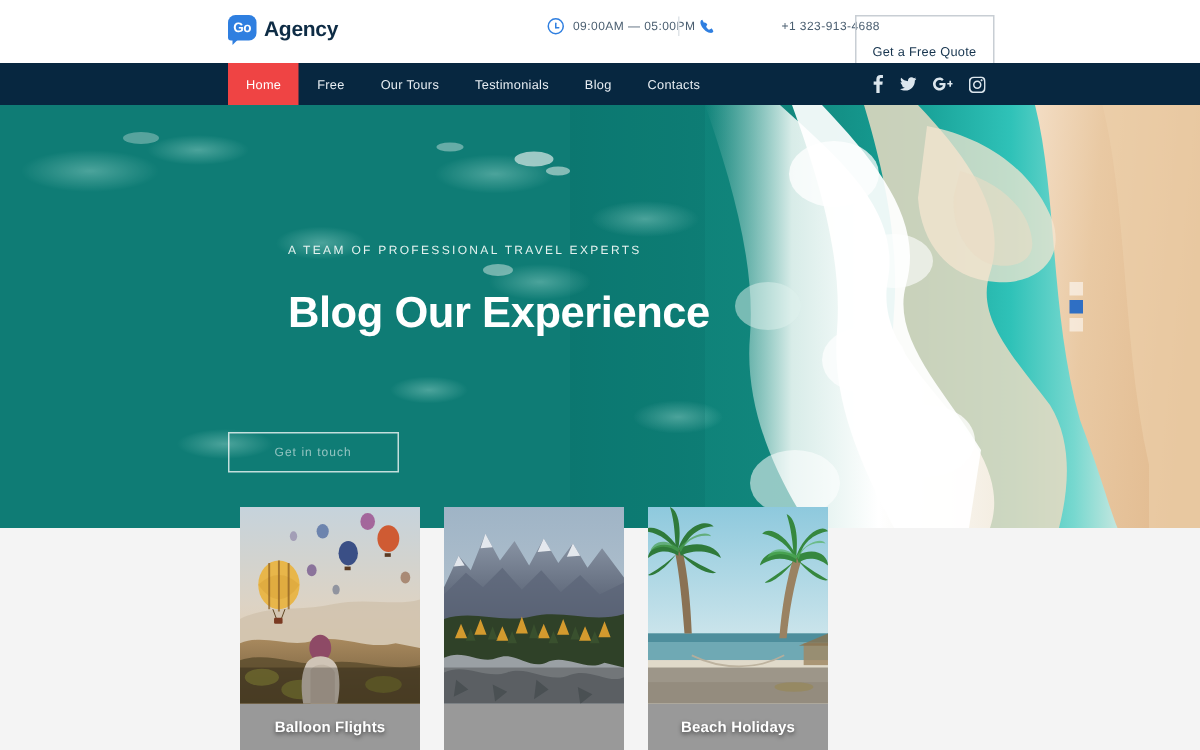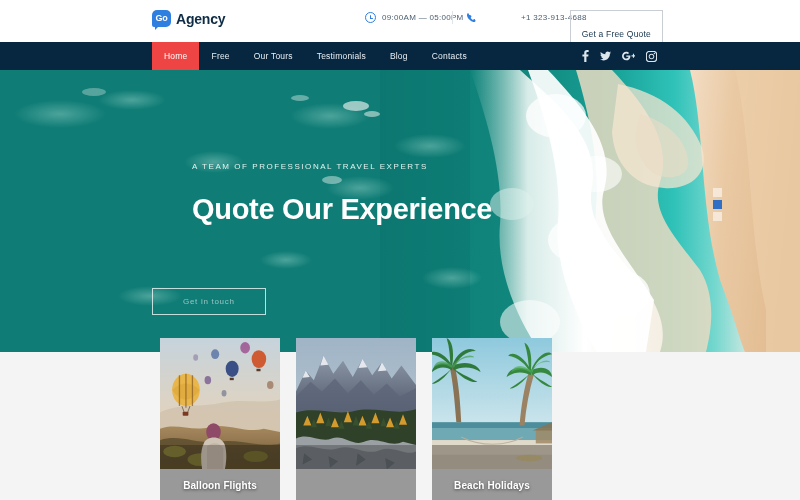--- a/index.html
+++ b/index.html
@@ -255,21 +255,21 @@
       <ellipse cx="372" cy="44" rx="8" ry="3" fill="#e8f6f2" opacity=".7"></ellipse>
       <ellipse cx="332" cy="110" rx="10" ry="4" fill="#e8f6f2" opacity=".6"></ellipse>
       <ellipse cx="300" cy="28" rx="9" ry="3" fill="#dff2ee" opacity=".55"></ellipse>
       <ellipse cx="94" cy="22" rx="12" ry="4" fill="#dff2ee" opacity=".45"></ellipse>
 
       <rect x="0" y="0" width="470" height="282" fill="#0a6a63" opacity=".22"></rect>
     </svg>
 
     <div class="hero-content">
       <div class="hero-sub">A TEAM OF PROFESSIONAL TRAVEL EXPERTS</div>
-      <div class="hero-title">Quote Our Experience</div>
+      <div class="hero-title">Blog Our Experience</div>
     </div>
 
     <button class="hero-cta">Get in touch</button>
 
     <div class="slider-dots">
       <span class="dot"></span>
       <span class="dot active"></span>
       <span class="dot"></span>
     </div>
   </div>

